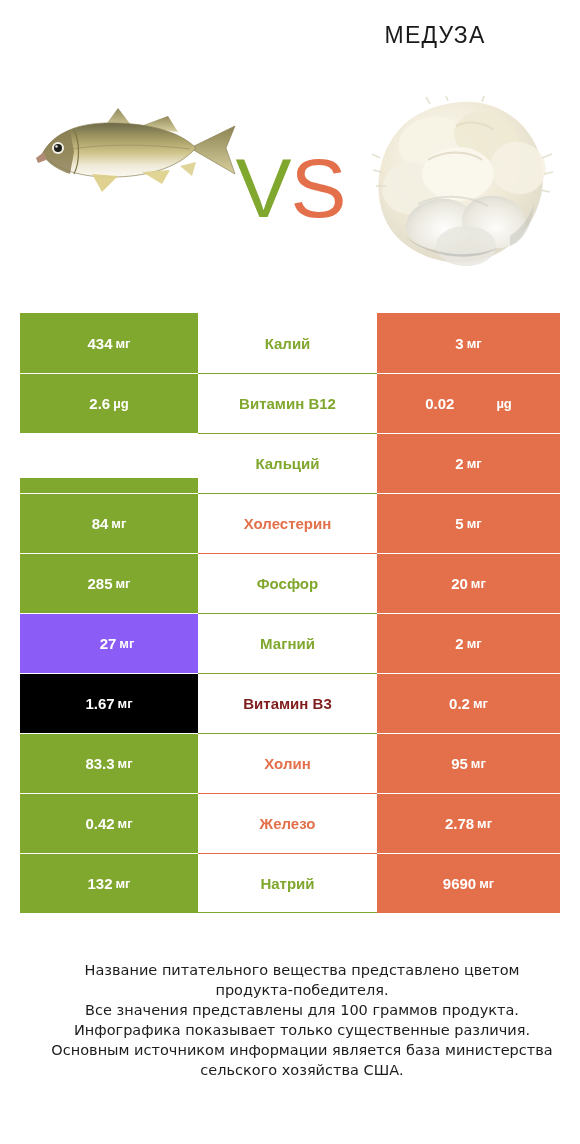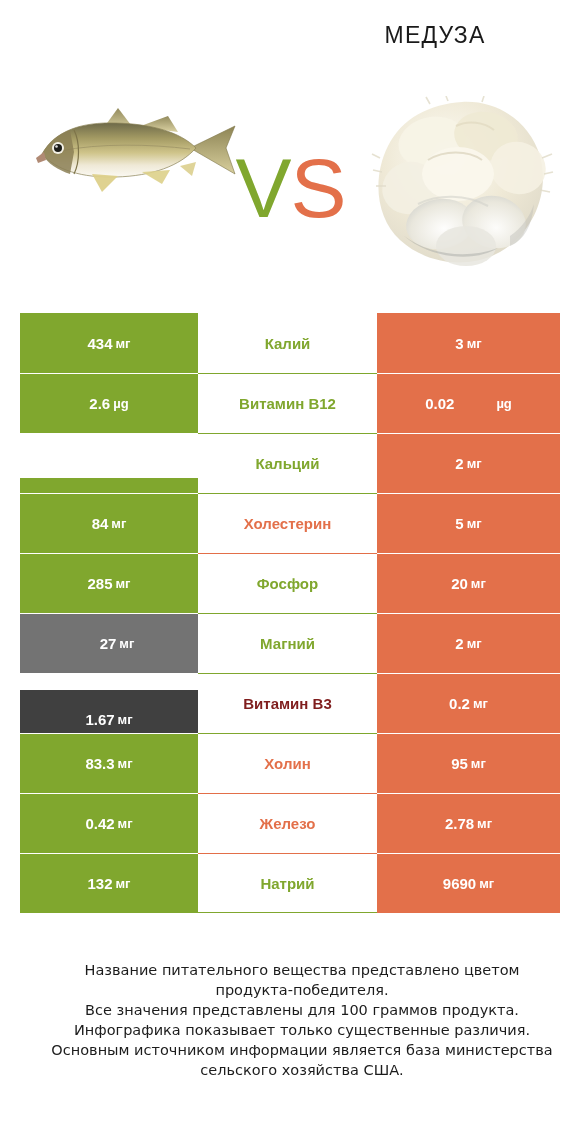--- a/index.html
+++ b/index.html
@@ -321,34 +321,34 @@
       </div>
       <div class="cell cell-mid" style="color: rgb(128, 167, 46); border-top: 1px solid rgb(227, 112, 74);">
         <span>Фосфор</span>
       </div>
       <div class="cell cell-right" style="background: rgb(227, 112, 74);">
         <span>20</span>
         <span class="unit">мг</span>
       </div>
     </div>
     <div class="row">
-      <div class="cell cell-left" style="background: #737373; padding-left: 16px;">
+      <div class="cell cell-left" style="background: #8b5cf6; padding-left: 16px;">
         <span>27</span>
         <span class="unit">мг</span>
       </div>
       <div class="cell cell-mid" style="color: rgb(128, 167, 46); border-top: 1px solid rgb(128, 167, 46);">
         <span>Магний</span>
       </div>
       <div class="cell cell-right" style="background: rgb(227, 112, 74);">
         <span>2</span>
         <span class="unit">мг</span>
       </div>
     </div>
     <div class="row">
-      <div class="cell cell-left" style="background: #404040; margin-top: 16px;">
+      <div class="cell cell-left" style="background: #000000;">
         <span>1.67</span>
         <span class="unit">мг</span>
       </div>
       <div class="cell cell-mid" style="color: #7f1d1d; border-top: 1px solid rgb(128, 167, 46);">
         <span>Витамин B3</span>
       </div>
       <div class="cell cell-right" style="background: rgb(227, 112, 74);">
         <span>0.2</span>
         <span class="unit">мг</span>
       </div>

